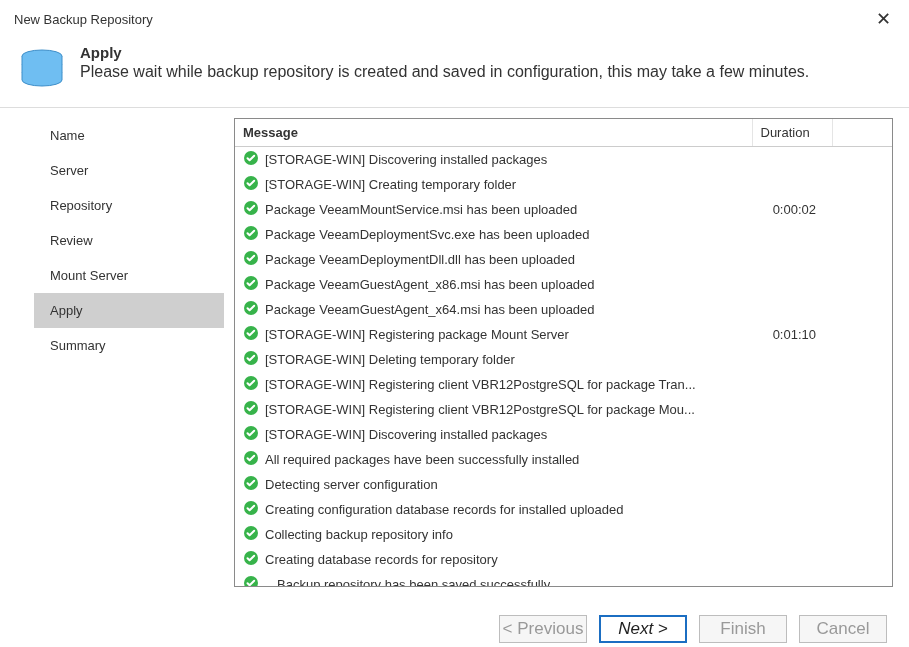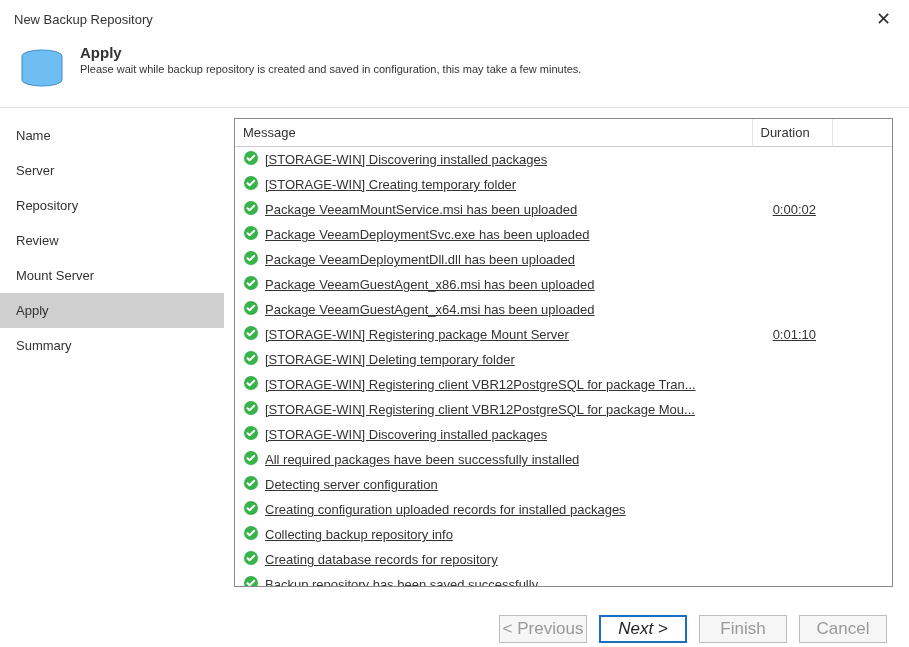--- a/index.html
+++ b/index.html
@@ -38,38 +38,39 @@
     }
     .db-icon {
       flex: 0 0 auto;
     }
     .header-text h2 {
       font-size: 15px;
       font-weight: bold;
       margin-bottom: 2px;
     }
     .header-text p {
-      font-size: 11px;
+      font-size: 16px;
       color: #333;
     }
     .divider {
       border: none;
       border-top: 1px solid #ddd;
       margin: 0 0 0 0;
     }
     .body-area {
       display: flex;
       padding: 0;
       height: calc(100% - 158px);
     }
     .sidebar {
       width: 224px;
       flex: 0 0 224px;
       border-right: none;
       padding-top: 10px;
+      padding-left: 34px;
     }
     .sidebar-item {
       padding: 10px 16px;
       cursor: pointer;
       font-size: 13px;
     }
     .sidebar-item.active {
       background: #cfcfcf;
     }
     .main-panel {
@@ -99,30 +100,29 @@
       padding: 6px 8px;
       border-bottom: 1px solid #ccc;
       border-right: 1px solid #e5e5e5;
       position: sticky;
       top: 0;
       background: #fff;
     }
     thead th:last-child {
       border-right: none;
     }
-    th.col-msg { width: auto; }
+    th.col-msg { width: auto; font-weight: bold; }
     th.col-dur { width: 80px; }
     th.col-pad { width: 60px; }
     td {
       padding: 3px 8px;
       white-space: nowrap;
       overflow: hidden;
       text-overflow: ellipsis;
       vertical-align: middle;
-      text-decoration: underline;
     }
     td.msg-cell {
       display: flex;
       align-items: center;
       gap: 6px;
     }
     td.dur-cell {
       text-align: right;
       padding-right: 16px;
     }
@@ -375,21 +375,21 @@
                 </td>
                 <td class="dur-cell"></td>
                 <td></td>
               </tr>
               <tr>
                 <td class="msg-cell">
                   <span><svg class="check-icon" viewBox="0 0 16 16">
                       <circle cx="8" cy="8" r="7" fill="#37b34a"></circle>
                       <path d="M4.5 8.2 l2.1 2.1 l4.6 -4.6" stroke="#fff" stroke-width="2" fill="none" stroke-linecap="round" stroke-linejoin="round"></path>
                     </svg></span>
-                  <span style="overflow: hidden; text-overflow: ellipsis;">Creating configuration uploaded records for installed packages</span>
+                  <span style="overflow: hidden; text-overflow: ellipsis;">Creating configuration database records for installed uploaded</span>
                 </td>
                 <td class="dur-cell"></td>
                 <td></td>
               </tr>
               <tr>
                 <td class="msg-cell">
                   <span><svg class="check-icon" viewBox="0 0 16 16">
                       <circle cx="8" cy="8" r="7" fill="#37b34a"></circle>
                       <path d="M4.5 8.2 l2.1 2.1 l4.6 -4.6" stroke="#fff" stroke-width="2" fill="none" stroke-linecap="round" stroke-linejoin="round"></path>
                     </svg></span>
@@ -408,21 +408,21 @@
                 </td>
                 <td class="dur-cell"></td>
                 <td></td>
               </tr>
               <tr>
                 <td class="msg-cell">
                   <span><svg class="check-icon" viewBox="0 0 16 16">
                       <circle cx="8" cy="8" r="7" fill="#37b34a"></circle>
                       <path d="M4.5 8.2 l2.1 2.1 l4.6 -4.6" stroke="#fff" stroke-width="2" fill="none" stroke-linecap="round" stroke-linejoin="round"></path>
                     </svg></span>
-                  <span style="overflow: hidden; text-overflow: ellipsis;">Backup repository has been saved successfully</span>
+                  <span style="overflow: hidden; text-overflow: ellipsis; margin-left: 12px;">Backup repository has been saved successfully</span>
                 </td>
                 <td class="dur-cell"></td>
                 <td></td>
               </tr>
             </tbody>
         </table>
       </div>
     </div>
   </div>
 </div>

